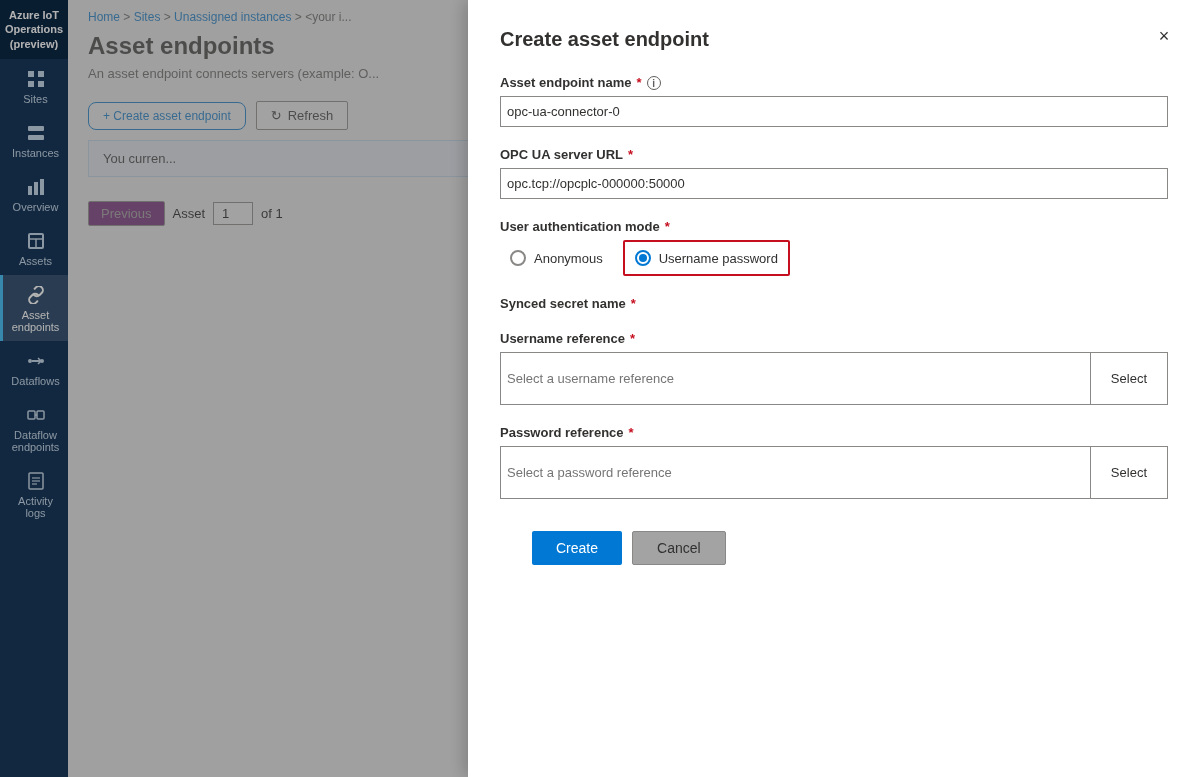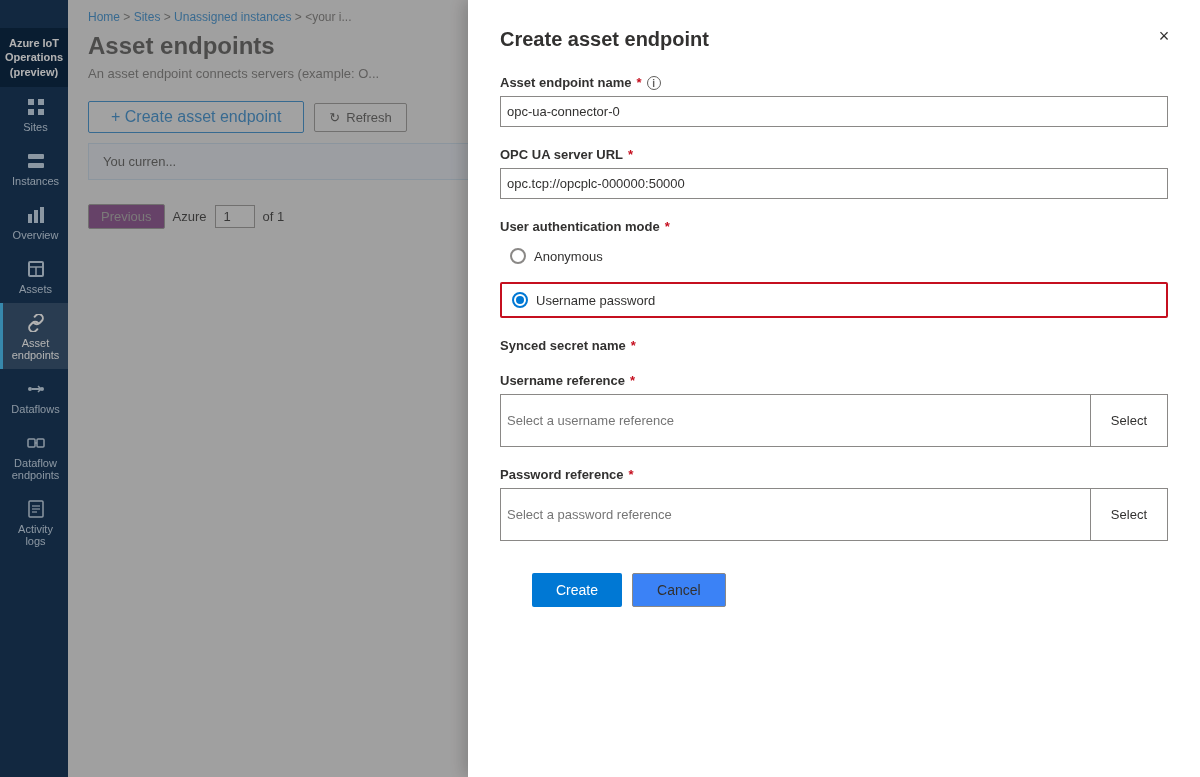--- a/index.html
+++ b/index.html
@@ -22,21 +22,20 @@
       padding: 8px 4px;
       text-align: center;
       color: white;
       font-size: 11px;
       font-weight: 600;
       line-height: 1.3;
       min-height: 50px;
       display: flex;
       align-items: center;
       justify-content: center;
-      margin-top: 28px;
     }
     .sidebar-item {
       width: 100%;
       display: flex;
       flex-direction: column;
       align-items: center;
       padding: 10px 4px 8px;
       color: #c8d8e8;
       cursor: pointer;
       font-size: 11px;
@@ -95,27 +94,27 @@
     .toolbar {
       padding: 10px 20px;
       display: flex;
       gap: 10px;
       align-items: center;
     }
     .btn-primary-outline {
       display: flex;
       align-items: center;
       gap: 6px;
-      padding: 6px 22px;
+      padding: 6px 14px;
       border: 1px solid #0078d4;
       background: white;
       color: #0078d4;
       cursor: pointer;
-      font-size: 16px;
-      border-radius: 2px;
+      font-size: 12px;
+      border-radius: 8px;
     }
     .btn-outline {
       display: flex;
       align-items: center;
       gap: 6px;
       padding: 6px 14px;
       border: 1px solid #8a8886;
       background: white;
       color: #323130;
       cursor: pointer;
@@ -223,21 +222,21 @@
     .form-input {
       width: 100%;
       padding: 7px 6px;
       border: 1px solid #8a8886;
       font-size: 13px;
       color: #323130;
       outline: none;
     }
 
     
-    .radio-group { display: flex; flex-direction: column; gap: 10px; }
+    .radio-group { display: flex; flex-direction: row; gap: 10px; }
     .radio-option {
       display: flex;
       align-items: center;
       gap: 8px;
       cursor: pointer;
       font-size: 13px;
       color: #323130;
       padding: 8px 10px;
     }
     .radio-option.selected {
@@ -297,21 +296,21 @@
       padding: 8px 24px;
       background: #0078d4;
       color: white;
       border: none;
       font-size: 14px;
       cursor: pointer;
       border-radius: 2px;
     }
     .btn-cancel {
       padding: 8px 24px;
-      background: #3b82f6;
+      background: #a3a3a3;
       color: #323130;
       border: 1px solid #8a8886;
       font-size: 14px;
       cursor: pointer;
       border-radius: 2px;
     }
   </style>
 </head>
 <body>
 
@@ -435,21 +434,21 @@
       <span>Refresh</span>
     </button>
   </div>
 
   <div class="notice-bar">
     <span>You curren...</span>
   </div>
 
   <div class="pagination">
     <button disabled="">Previous</button>
-    <span>Azure</span>
+    <span>Asset</span>
     <input class="page-input" type="number" value="1" style="">
     <span>of 1</span>
   </div>
 </div>
 
 <div class="modal-backdrop">
   <div class="modal-panel">
     <h2 class="modal-title">Create asset endpoint</h2>
     <button class="modal-close">×</button>
 

